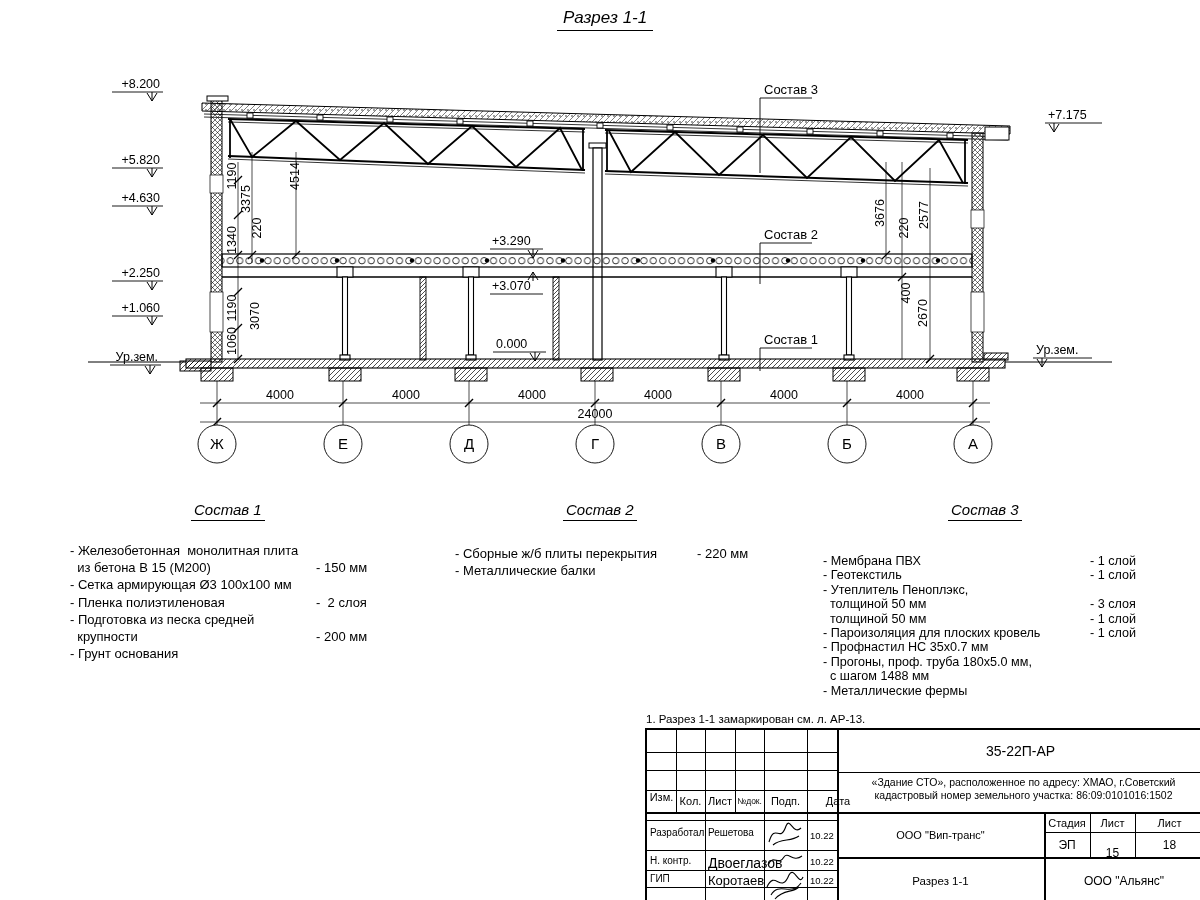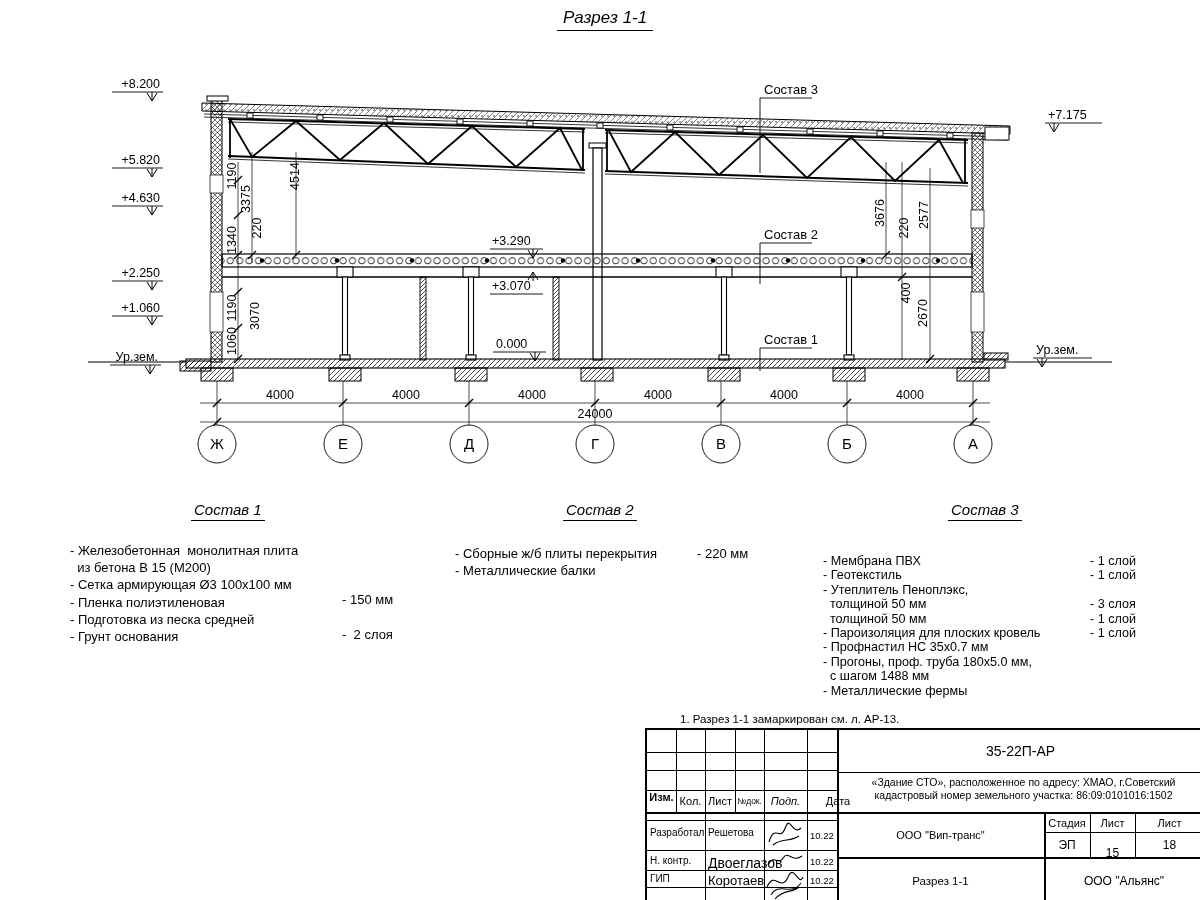--- a/index.html
+++ b/index.html
@@ -3,21 +3,21 @@
 <meta charset="utf-8">
 <style>
   html,body{margin:0;padding:0;}
   body{width:1200px;height:900px;position:relative;overflow:hidden;background:#fff;
        font-family:"Liberation Sans",sans-serif;color:#000;}
   .abs{position:absolute;}
   .page-title{font-size:17px;font-style:italic;border-bottom:1.2px solid #000;padding:0 6px 2px;}
   .comp-title{font-size:15px;font-style:italic;border-bottom:1px solid #000;padding:0 3px 2px;}
   .comp-list .ln{position:relative;white-space:pre;font-size:13px;line-height:17.2px;}
   .comp-list .val{position:absolute;top:0;white-space:pre;}
-  .c1 .val{left:272px;margin-top:32px;} .c2 .val{left:242px;} .c3 .val{left:267px;}
+  .c1 .val{left:246px;} .c2 .val{left:242px;} .c3 .val{left:267px;}
   .c3 .ln{font-size:12.6px;line-height:14.4px;}
   .note{font-size:11.5px;}
   .stamp{position:absolute;left:645px;top:728px;width:557px;height:174px;
          border:2px solid #000;box-sizing:border-box;}
   .vl{position:absolute;width:1px;background:#000;}
   .hl{position:absolute;height:1px;background:#000;}
   .w2{width:2px;} .h2{height:2px;}
   .st{position:absolute;font-size:11px;white-space:nowrap;}
   .cen{display:flex;align-items:center;justify-content:center;text-align:center;}
   svg{display:block;}
@@ -313,20 +313,21 @@
   </g>
 </svg>
 
 <div class="abs comp-title" style="left:191px;top:501px;">Состав 1</div>
 <div class="abs comp-list c1" style="left:70px;top:542px;width:340px;">
   <div class="ln"><span>- Железобетонная  монолитная плита</span><span class="val"></span></div>
   <div class="ln"><span>  из бетона В 15 (М200)</span><span class="val">- 150 мм</span></div>
   <div class="ln"><span>- Сетка армирующая Ø3 100х100 мм</span><span class="val"></span></div>
   <div class="ln"><span>- Пленка полиэтиленовая</span><span class="val">-  2 слоя</span></div>
   <div class="ln"><span>- Подготовка из песка средней</span><span class="val"></span></div>
+  <div class="ln"><span>  крупности</span><span class="val">- 200 мм</span></div>
   <div class="ln"><span>- Грунт основания</span><span class="val"></span></div>
 </div>
 
 <div class="abs comp-title" style="left:563px;top:501px;">Состав 2</div>
 <div class="abs comp-list c2" style="left:455px;top:545px;width:320px;">
   <div class="ln"><span>- Сборные ж/б плиты перекрытия</span><span class="val">- 220 мм</span></div>
   <div class="ln"><span>- Металлические балки</span><span class="val"></span></div>
 </div>
 
 <div class="abs comp-title" style="left:948px;top:501px;">Состав 3</div>
@@ -336,21 +337,21 @@
   <div class="ln"><span>- Утеплитель Пеноплэкс,</span><span class="val"></span></div>
   <div class="ln"><span>  толщиной 50 мм</span><span class="val">- 3 слоя</span></div>
   <div class="ln"><span>  толщиной 50 мм</span><span class="val">- 1 слой</span></div>
   <div class="ln"><span>- Пароизоляция для плоских кровель</span><span class="val">- 1 слой</span></div>
   <div class="ln"><span>- Профнастил НС 35х0.7 мм</span><span class="val"></span></div>
   <div class="ln"><span>- Прогоны, проф. труба 180х5.0 мм,</span><span class="val"></span></div>
   <div class="ln"><span>  с шагом 1488 мм</span><span class="val"></span></div>
   <div class="ln"><span>- Металлические фермы</span><span class="val"></span></div>
 </div>
 
-<div class="abs note" style="left:680px;top:713px;">1. Разрез 1-1 замаркирован см. л. АР-13.</div>
+<div class="abs note" style="left:646px;top:713px;">1. Разрез 1-1 замаркирован см. л. АР-13.</div>
 
 <div class="stamp">
 
   <div class="vl" style="left:29px;top:0;height:82px;"></div>
   <div class="vl" style="left:58px;top:0;height:174px;"></div>
   <div class="vl" style="left:88px;top:0;height:82px;"></div>
   <div class="vl" style="left:117px;top:0;height:174px;"></div>
   <div class="vl" style="left:160px;top:0;height:174px;"></div>
   <div class="vl w2" style="left:190px;top:0;height:174px;"></div>
   <div class="vl w2" style="left:397px;top:82px;height:92px;"></div>
@@ -368,25 +369,25 @@
   <div class="hl" style="left:190px;top:42px;width:367px;"></div>
   <div class="hl h2" style="left:190px;top:127px;width:367px;"></div>
   <div class="hl" style="left:397px;top:102px;width:160px;"></div>
 
   <div class="st cen" style="left:190px;top:4px;width:367px;height:34px;font-size:14px;">35-22П-АР</div>
   <div class="st" style="left:196px;top:46px;width:361px;font-size:10.5px;line-height:13px;text-align:center;white-space:normal;">
     <span style="display:block;">«Здание СТО», расположенное по адресу: ХМАО, г.Советский</span>
     <span style="display:block;">кадастровый номер земельного участка: 86:09:0101016:1502</span>
   </div>
 
-  <div class="st cen" style="left:0;top:60px;width:29px;height:14px;font-weight:bold;">Изм.</div>
+  <div class="st cen" style="left:0;top:60px;width:29px;height:14px;">Изм.</div>
   <div class="st cen" style="left:29px;top:60px;width:29px;height:22px;">Кол.</div>
   <div class="st cen" style="left:58px;top:60px;width:30px;height:22px;">Лист</div>
   <div class="st cen" style="left:88px;top:60px;width:29px;height:22px;font-size:8.5px;">№док.</div>
-  <div class="st cen" style="left:117px;top:60px;width:43px;height:22px;font-style:italic;">Подп.</div>
+  <div class="st cen" style="left:117px;top:60px;width:43px;height:22px;">Подп.</div>
   <div class="st cen" style="left:160px;top:60px;width:30px;height:22px;padding-left:16px;">Дата</div>
 
   <div class="st" style="left:3px;top:97px;font-size:10px;">Разработал</div>
   <div class="st" style="left:61px;top:97px;font-size:10px;">Решетова</div>
   <div class="st" style="left:163px;top:100px;font-size:9.5px;">10.22</div>
   <svg class="abs" style="left:118px;top:88px;" width="40" height="31">
     <path d="M4,24 C10,4 15,26 21,8 C25,-2 28,18 36,10 M8,27 C16,20 26,24 34,18" fill="none" stroke="#000" stroke-width="1.1"></path>
   </svg>
 
   <div class="st" style="left:3px;top:125px;font-size:10px;">Н. контр.</div>

